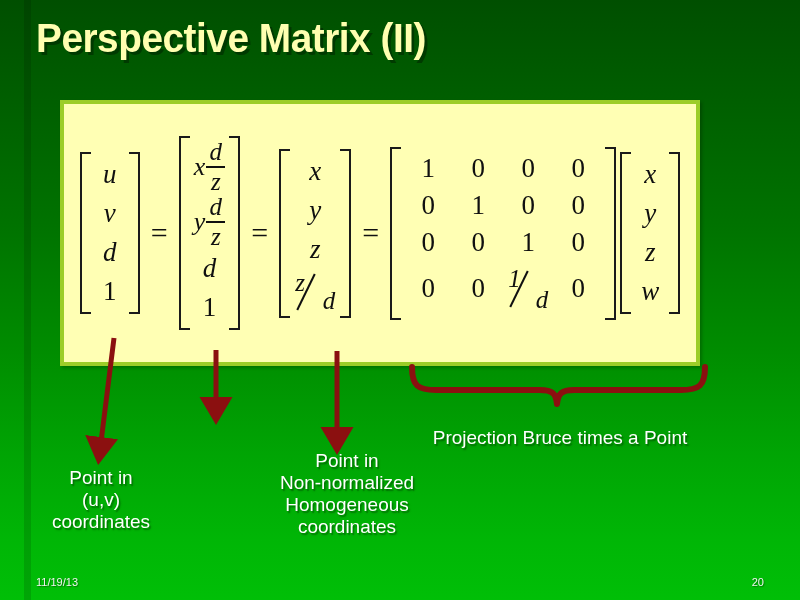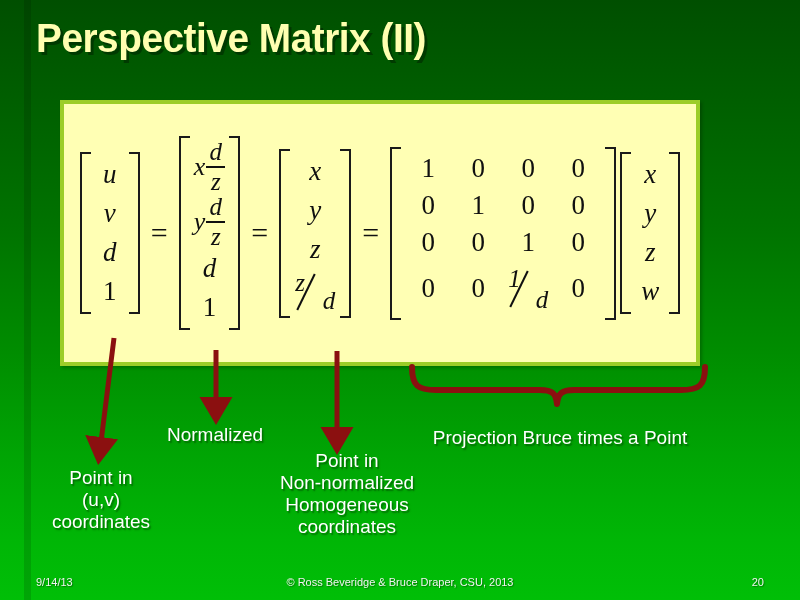--- a/index.html
+++ b/index.html
@@ -385,24 +385,22 @@
              L540,390
              C553,390 556,394 557,404
              C558,394 561,390 574,390
              L681,390
              C699,390 705,386 705,367" fill="none" stroke="#8b1010" stroke-width="6" stroke-linecap="round" stroke-linejoin="round"></path>
   </svg>
 
   <div class="label" id="label-uv">Point in
 (u,v)
 coordinates</div>
-  <div class="label" id="label-norm">Normalized</div>
   <div class="label" id="label-nonnorm">Point in
 Non-normalized
 Homogeneous
 coordinates</div>
   <div class="label" id="label-proj">Projection Bruce times a Point</div>
 
-  <div class="footer" id="footer-date">9/14/13</div>
-  <div class="footer" id="footer-copy">© Ross Beveridge &amp; Bruce Draper, CSU, 2013</div>
+  <div class="footer" id="footer-date">11/19/13</div>
   <div class="footer" id="footer-page">20</div>
 
 </div>
 
 </body></html>

